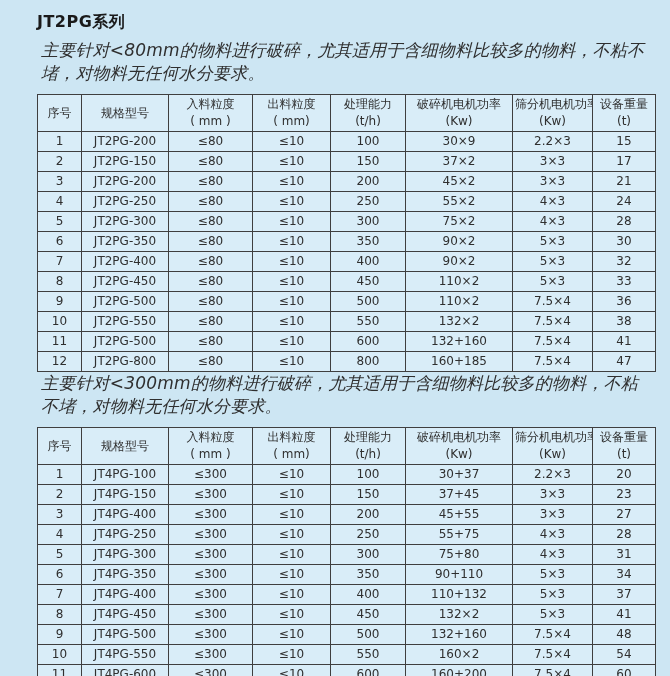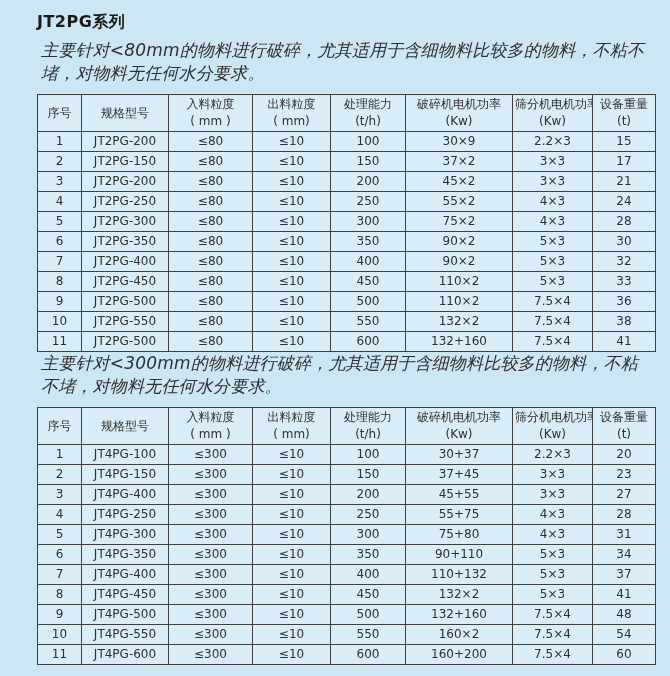--- a/index.html
+++ b/index.html
@@ -219,20 +219,30 @@
         <tr>
           <td>11</td>
           <td>JT2PG-500</td>
           <td>≤80</td>
           <td>≤10</td>
           <td>600</td>
           <td>132+160</td>
           <td>7.5×4</td>
           <td>41</td>
         </tr>
+        <tr>
+          <td>12</td>
+          <td>JT2PG-800</td>
+          <td>≤80</td>
+          <td>≤10</td>
+          <td>800</td>
+          <td>160+185</td>
+          <td>7.5×4</td>
+          <td>47</td>
+        </tr>
       </tbody>
   </table>
 </div>
 
 <div class="section">
   <p class="section-desc">主要针对&lt;300mm的物料进行破碎，尤其适用于含细物料比较多的物料，不粘不堵，对物料无任何水分要求。</p>
   <table class="spec-table">
     <colgroup>
       <col class="col-1">
         <col class="col-2">

